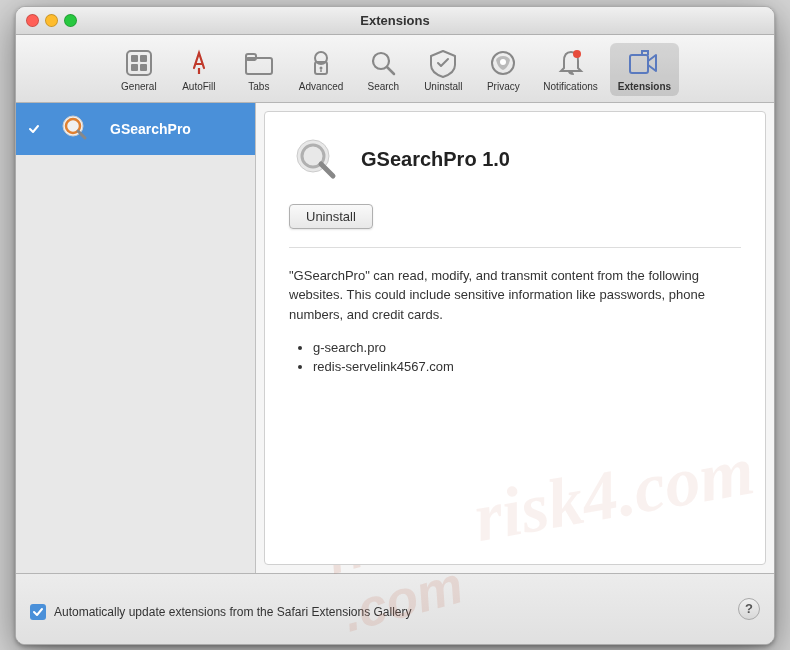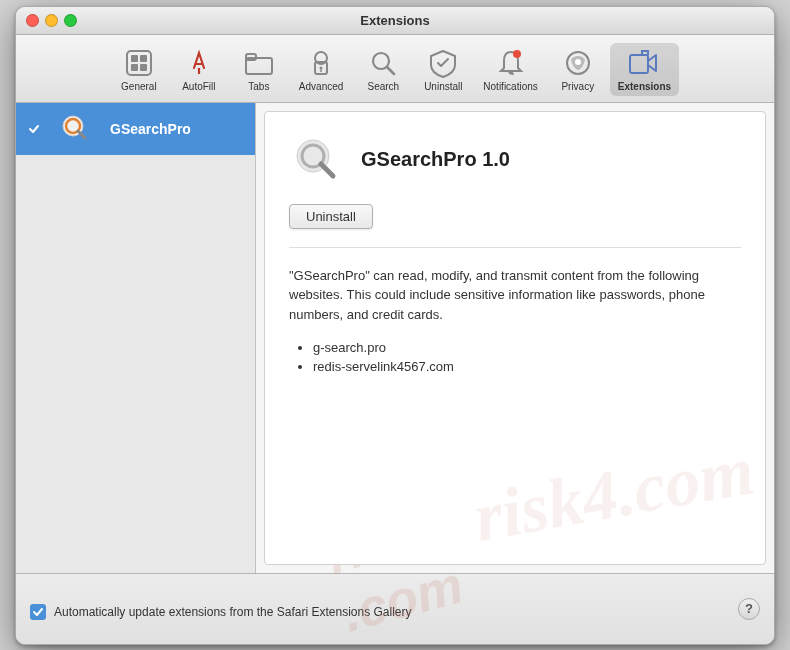--- a/index.html
+++ b/index.html
@@ -383,37 +383,37 @@
           <path d="M15 3 L27 8 L27 17 C27 23 21 27 15 29 C9 27 3 23 3 17 L3 8 Z" fill="none" stroke="#888" stroke-width="2" stroke-linejoin="round"></path>
           <path d="M10 15 L13 18 L20 11" stroke="#888" stroke-width="2" fill="none" stroke-linecap="round" stroke-linejoin="round"></path>
         </svg>
       </div>
       <span class="toolbar-label">Uninstall</span>
     </div>
 
     <div class="toolbar-item">
       <div class="toolbar-icon">
         <svg width="30" height="30" viewBox="0 0 30 30">
+          <circle cx="15" cy="15" r="11" fill="none" stroke="#888" stroke-width="2"></circle>
+          <path d="M8 12 Q10 8 15 8 Q20 8 22 12 Q20 20 15 22 Q10 20 8 12Z" fill="#888" opacity="0.5"></path>
+          <circle cx="15" cy="14" r="3" fill="white"></circle>
+        </svg>
+      </div>
+      <span class="toolbar-label">Privacy</span>
+    </div>
+
+    <div class="toolbar-item">
+      <div class="toolbar-icon">
+        <svg width="30" height="30" viewBox="0 0 30 30">
           <path d="M15 4 Q22 4 22 13 L22 20 L25 23 L5 23 L8 20 L8 13 Q8 4 15 4Z" fill="none" stroke="#888" stroke-width="2"></path>
           <path d="M12 23 Q12 27 18 27 Q18 23 12 23Z" fill="#888"></path>
           <circle cx="21" cy="6" r="4" fill="#e74c3c"></circle>
         </svg>
       </div>
       <span class="toolbar-label">Notifications</span>
-    </div>
-
-    <div class="toolbar-item">
-      <div class="toolbar-icon">
-        <svg width="30" height="30" viewBox="0 0 30 30">
-          <circle cx="15" cy="15" r="11" fill="none" stroke="#888" stroke-width="2"></circle>
-          <path d="M8 12 Q10 8 15 8 Q20 8 22 12 Q20 20 15 22 Q10 20 8 12Z" fill="#888" opacity="0.5"></path>
-          <circle cx="15" cy="14" r="3" fill="white"></circle>
-        </svg>
-      </div>
-      <span class="toolbar-label">Privacy</span>
     </div>
 
     <div class="toolbar-item active">
       <div class="toolbar-icon">
         <svg width="32" height="32" viewBox="0 0 32 32">
           <rect x="2" y="8" width="18" height="18" rx="2" fill="none" stroke="#5a7abf" stroke-width="2"></rect>
           <path d="M20 14 L28 8 L28 24 L20 18" fill="none" stroke="#5a7abf" stroke-width="2" stroke-linejoin="round"></path>
           <path d="M14 8 L14 4 L20 4 L20 8" fill="none" stroke="#5a7abf" stroke-width="2"></path>
         </svg>
       </div>

